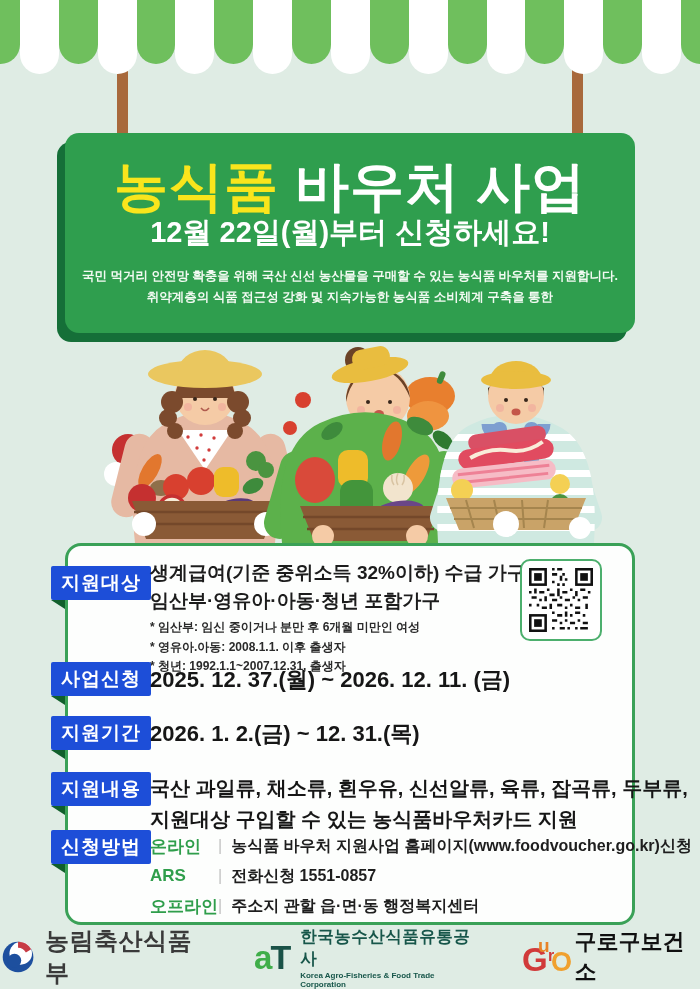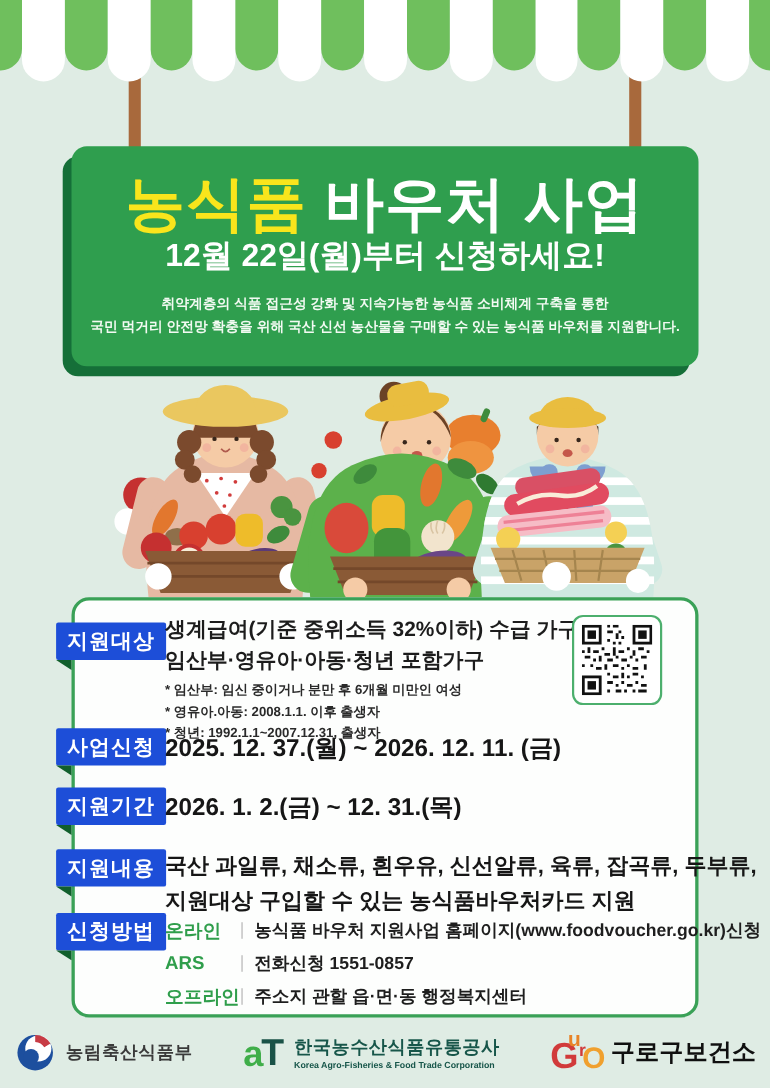--- a/index.html
+++ b/index.html
@@ -57,21 +57,21 @@
   .method-rows { position:absolute; left:82px; top:285px; }
   .method-row { display:flex; align-items:center; height:30px; }
   .method-key { width:68px; font-size:17px; font-weight:800; color:#2f9e4b; }
   .method-div { color:#c2c2c2; font-weight:400; margin:0 9px 0 0; font-size:16px; }
   .method-val { font-size:16px; font-weight:600; color:#1e1e1e; white-space:nowrap; }
 
   
   .footer { position:absolute; left:0; top:930px; width:700px; height:54px;
             display:flex; align-items:center; justify-content:center; gap:46px; z-index:2; }
   .org { display:flex; align-items:center; gap:9px; }
-  .org1-name { font-size:16px; font-weight:800; color:#3a3a3a; letter-spacing:0.5px;text-align:center; }
+  .org1-name { font-size:24px; font-weight:800; color:#3a3a3a; letter-spacing:0.5px; }
   .at-mark { display:flex; align-items:flex-end; }
   .at-a { font-size:33px; font-weight:900; color:#3fae49; line-height:0.9; }
   .at-t { font-size:34px; font-weight:900; color:#1a5247; line-height:0.9; margin-left:-2px; }
   .at-col { display:flex; flex-direction:column; }
   .at-kr { font-size:16.5px; font-weight:800; color:#17564a; letter-spacing:0.5px; }
   .at-en { font-size:8px; font-weight:700; color:#17564a; margin-top:1px; }
   .guro-mark { position:relative; width:50px; height:42px; }
   .guro-mark span { position:absolute; font-weight:900; line-height:1; }
   .gm-g { left:0; bottom:2px; font-size:33px; color:#d13a3a; }
   .gm-u { left:16px; top:0; font-size:19px; color:#e88327; }
@@ -109,22 +109,22 @@
     <div class="stripe g"></div>
   </div>
 
 
   <div class="sign">
     <div class="sign-title">
       <span class="hl">농식품</span><span> 바우처 사업</span>
     </div>
     <div class="sign-sub">12월 22일(월)부터 신청하세요!</div>
     <div class="sign-desc">
+      <div>국민 먹거리 안전망 확충을 위해 국산 신선 농산물을 구매할 수 있는 농식품 바우처를 지원합니다.</div>
       <div>취약계층의 식품 접근성 강화 및 지속가능한 농식품 소비체계 구축을 통한</div>
-      <div>국민 먹거리 안전망 확충을 위해 국산 신선 농산물을 구매할 수 있는 농식품 바우처를 지원합니다.</div>
     </div>
   </div>
 
   <div class="illustration">
     <svg width="700" height="205" viewBox="0 0 700 205">
 
       <g>
         <circle cx="128" cy="112" r="16" fill="#c53030"></circle>
         <circle cx="116" cy="136" r="12" fill="#ffffff"></circle>
         <rect x="118" y="95" width="30" height="85" rx="15" fill="#e6b9a3" transform="rotate(14 133 137)"></rect>

